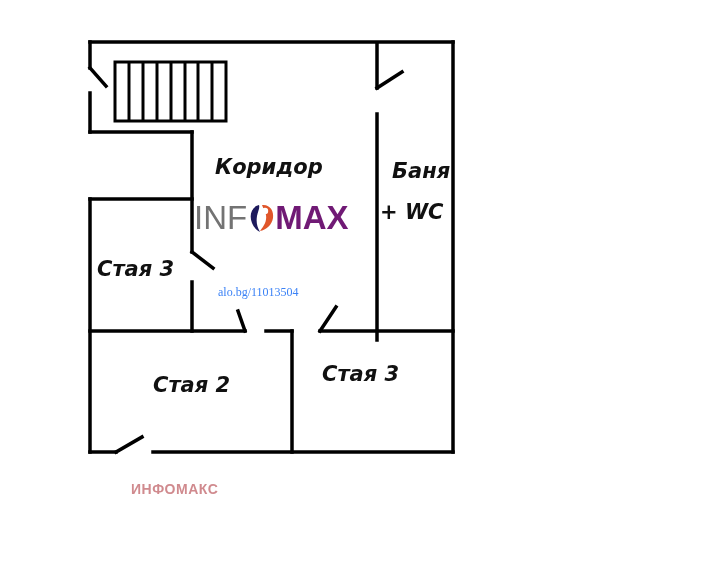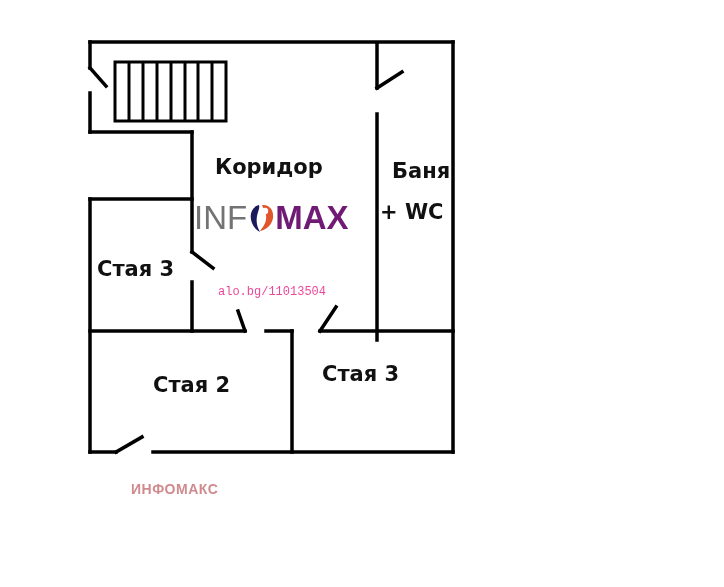--- a/index.html
+++ b/index.html
@@ -1,20 +1,20 @@
 <!DOCTYPE html>
 <html><head>
   <meta charset="utf-8">
   <style>
     html, body { margin: 0; padding: 0; background: #ffffff; }
     body { width: 724px; height: 587px; position: relative; overflow: hidden; font-family: "DejaVu Sans", sans-serif; }
     #plan { position: absolute; left: 0; top: 0; }
     .label { position: absolute; font-family: "DejaVu Sans", sans-serif; font-weight: bold; color: #111111; white-space: nowrap; line-height: 1; }
-    .room-label { font-size: 21px; }
-    .wm-url { position: absolute; font-family: Liberation Mono, monospace; font-size: 12px; color: #ec4899; white-space: nowrap; }
+    .room-label { font-size: 21px; font-style: italic; }
+    .wm-url { position: absolute; font-family: Liberation Serif, serif; font-size: 12px; color: #3b82f6; white-space: nowrap; }
     .wm-bottom { position: absolute; font-family: "Liberation Sans", sans-serif; font-weight: bold; font-size: 14px; letter-spacing: 0.5px; white-space: nowrap; }
     .logo { position: absolute; left: 194px; top: 200px; height: 36px; display: flex; align-items: center; font-family: "Liberation Sans", sans-serif; font-size: 33px; letter-spacing: 0px; }
     .logo .dark { color: #737373; font-weight: normal; }
     .logo .accent { color: #701a75; font-weight: bold; }
     .logo-mark { display: inline-block; width: 26px; height: 32px; position: relative; margin: 0 1px; }
   </style>
 </head>
 <body>
 
 <svg id="plan" width="724" height="587" viewBox="0 0 724 587" xmlns="http://www.w3.org/2000/svg">

